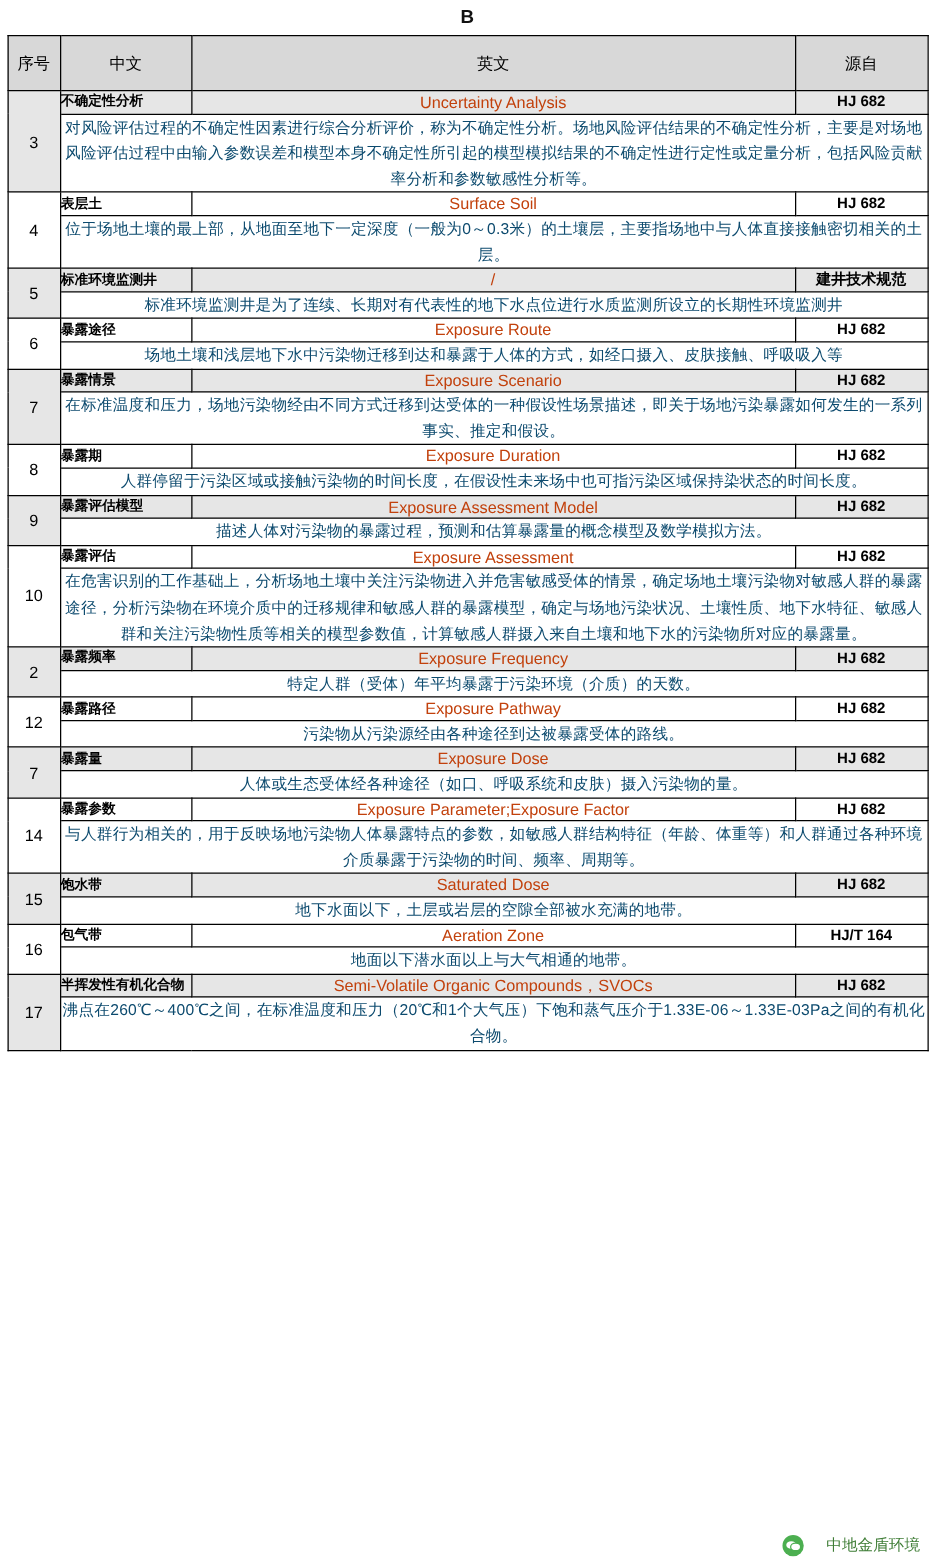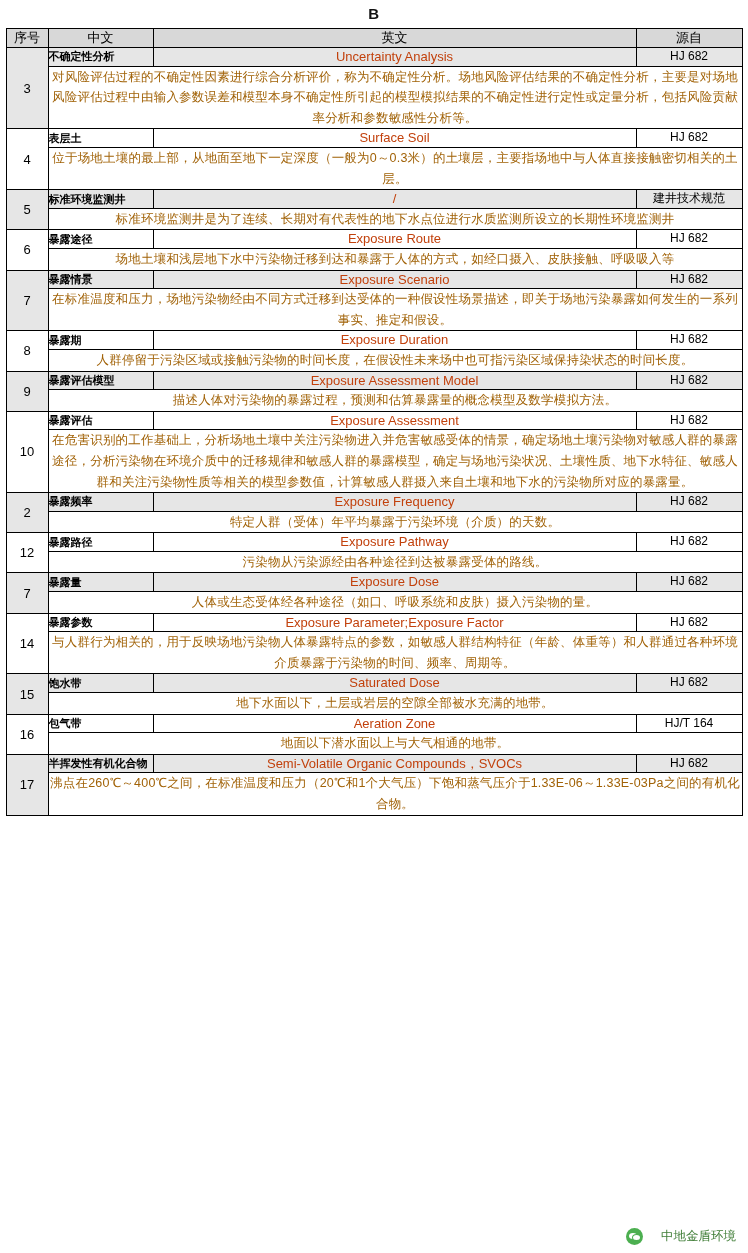--- a/index.html
+++ b/index.html
@@ -38,21 +38,21 @@
   col.c-no   { width: 42px; }
   col.c-zh   { width: 105px; }
   col.c-en   { width: 483px; }
   col.c-src  { width: 106px; }
 
   thead td {
     background: #d8d8d8;
     text-align: center;
     font-size: 13px;
     color: #000;
-    height: 19px;
+    height: 44px;
     font-weight: normal;
   }
   td.no {
     text-align: center;
     font-size: 13px;
     color: #000;
   }
   td.zh-term {
     font-size: 11px;
     color: #000;
@@ -66,25 +66,26 @@
     color: #c2410c;
     padding: 5px 4px;
     line-height: 1.35;
   }
   td.src {
     text-align: center;
     font-size: 12px;
     color: #000;
     padding: 4px 2px;
     line-height: 1.3;
+    font-weight: bold;
   }
   td.desc {
     text-align: center;
     font-size: 12.5px;
-    color: #a16207;
+    color: #0c4a6e;
     padding: 7px 12px 8px 12px;
     line-height: 1.65;
     letter-spacing: .2px;
   }
   tr.shade td.zh-term,
   tr.shade td.en-term,
   tr.shade td.src,
   tr.shade td.no.shade-no {
     background: #e6e6e6;
   }

